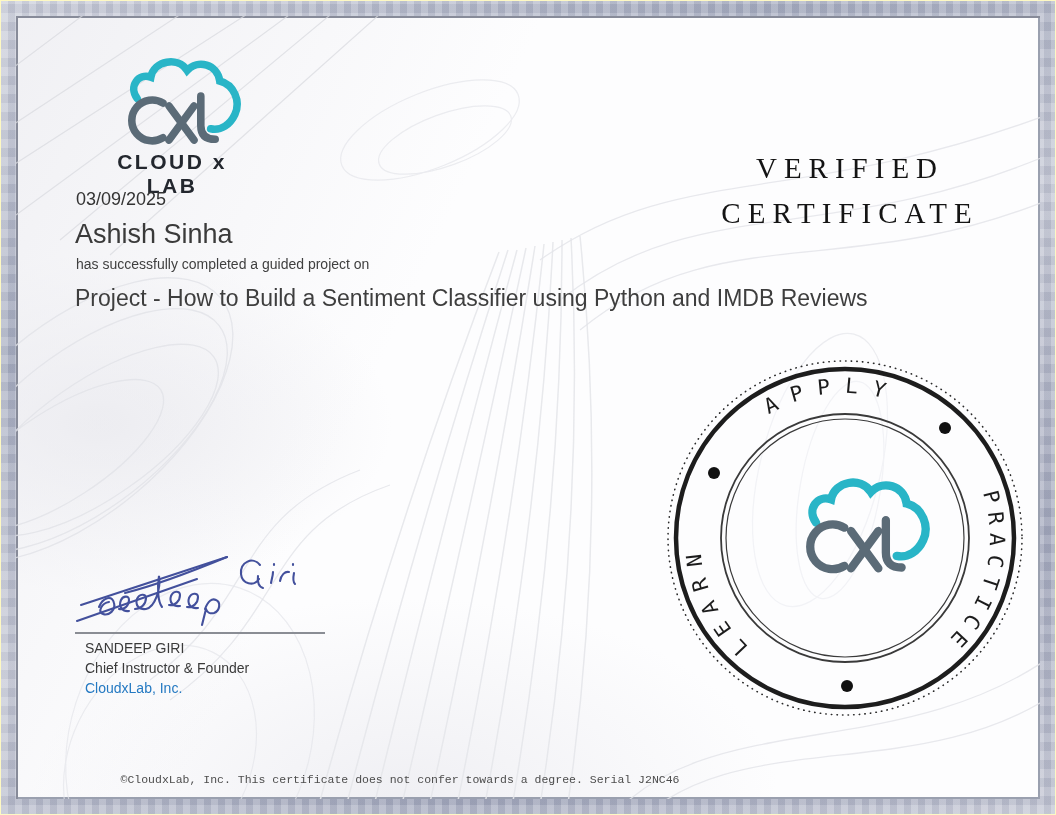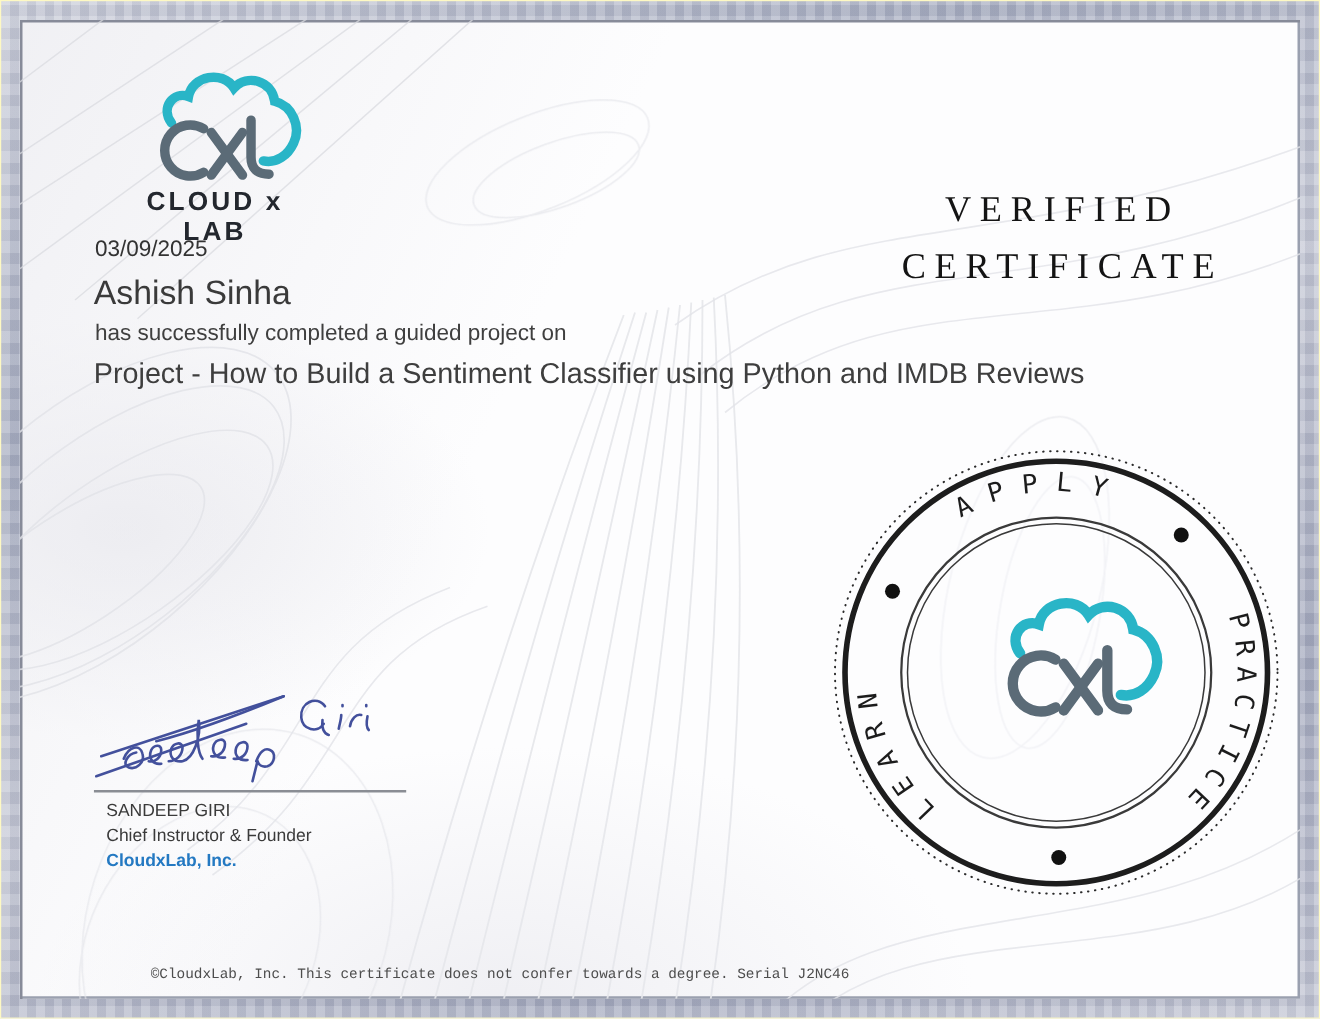--- a/index.html
+++ b/index.html
@@ -19,28 +19,28 @@
       #fdfdfe;
     box-shadow: inset 2px 2px 0 0 #878b99, inset -2px -2px 0 0 #9aa0af;
     overflow:hidden;}
   .bg-art{position:absolute;inset:0;pointer-events:none;}
   
   .abs{position:absolute;}
   .wordmark{left:88px;top:150px;width:168px;text-align:center;font-size:21px;font-weight:bold;
     letter-spacing:2.5px;color:#23272e;}
   .date{left:76px;top:189px;font-size:18px;color:#333;}
   .recipient{left:75px;top:219px;font-size:27px;color:#3a3a3a;}
-  .completion{left:76px;top:256px;font-size:18px;color:#3f3f3f;}
+  .completion{left:76px;top:256px;font-size:14px;color:#3f3f3f;}
   .course{left:75px;top:285px;width:975px;font-size:23px;color:#3e3e3e;white-space:nowrap;}
   .verified{left:700px;top:146px;width:300px;text-align:center;
     font-family:Liberation Serif, serif;font-size:29px;line-height:45px;
     letter-spacing:7px;color:#141414;}
   .sig-block{left:85px;top:638px;font-size:14px;color:#3a3a3a;line-height:20px;}
   .sig-divider{left:75px;top:632px;width:250px;height:2px;background:#8a8d94;}
-  .sig-company{color:#2479c2;font-weight:bold;text-decoration:none;cursor:pointer;text-align:center;}
+  .sig-company{color:#2479c2;font-weight:normal;text-decoration:none;cursor:pointer;text-align:center;}
   .footer{left:75px;top:773px;width:650px;text-align:center;font-size:11.5px;color:#4d4d4d;font-family:Liberation Mono, monospace;}
   svg{display:block;}
 </style>
 </head>
 <body>
 
 <svg width="0" height="0" style="position:absolute" aria-hidden="true">
   <defs>
     <symbol id="cxl-logo" viewBox="0 0 200 132">
 

